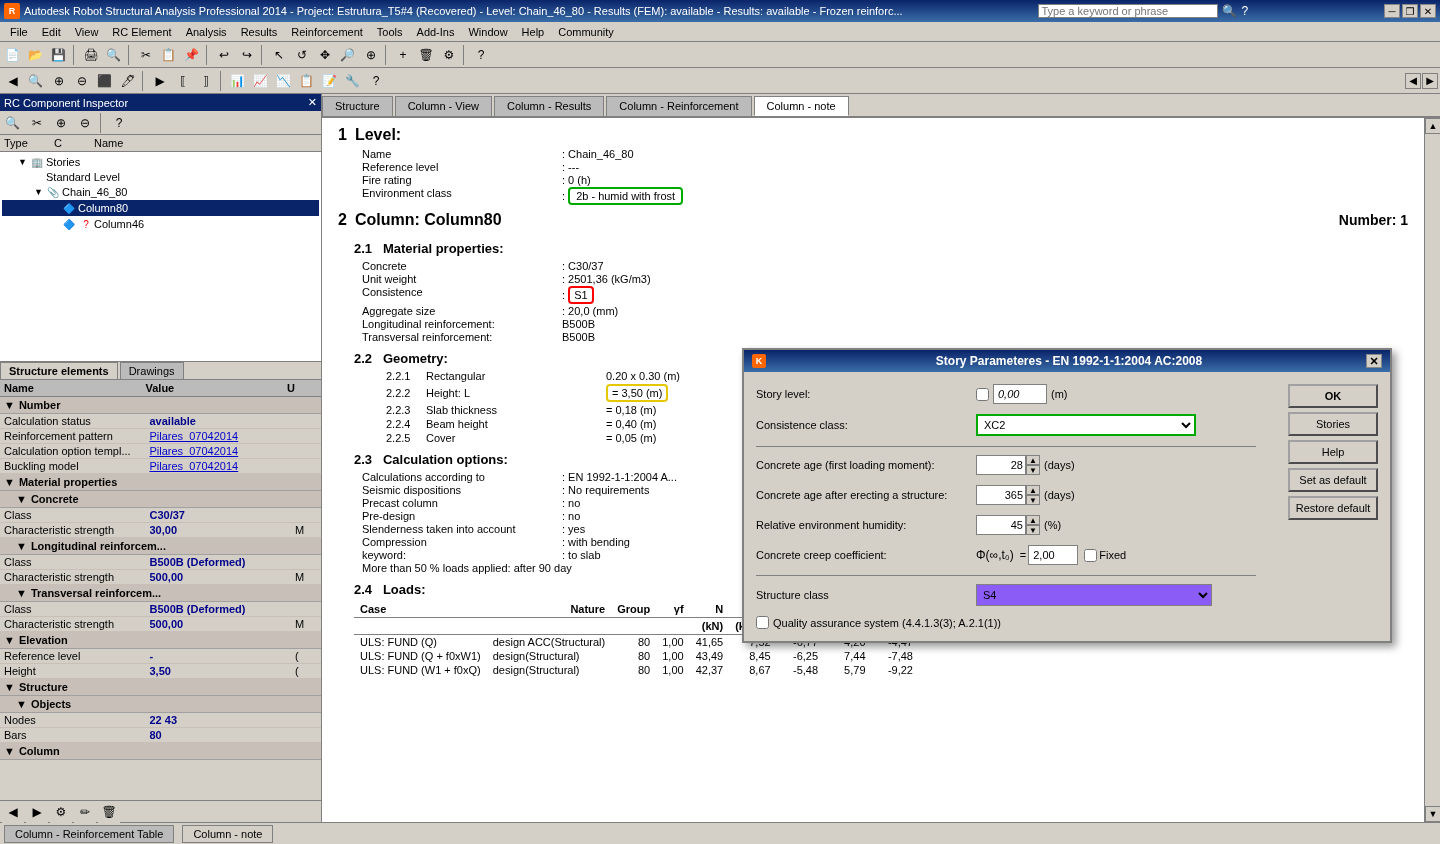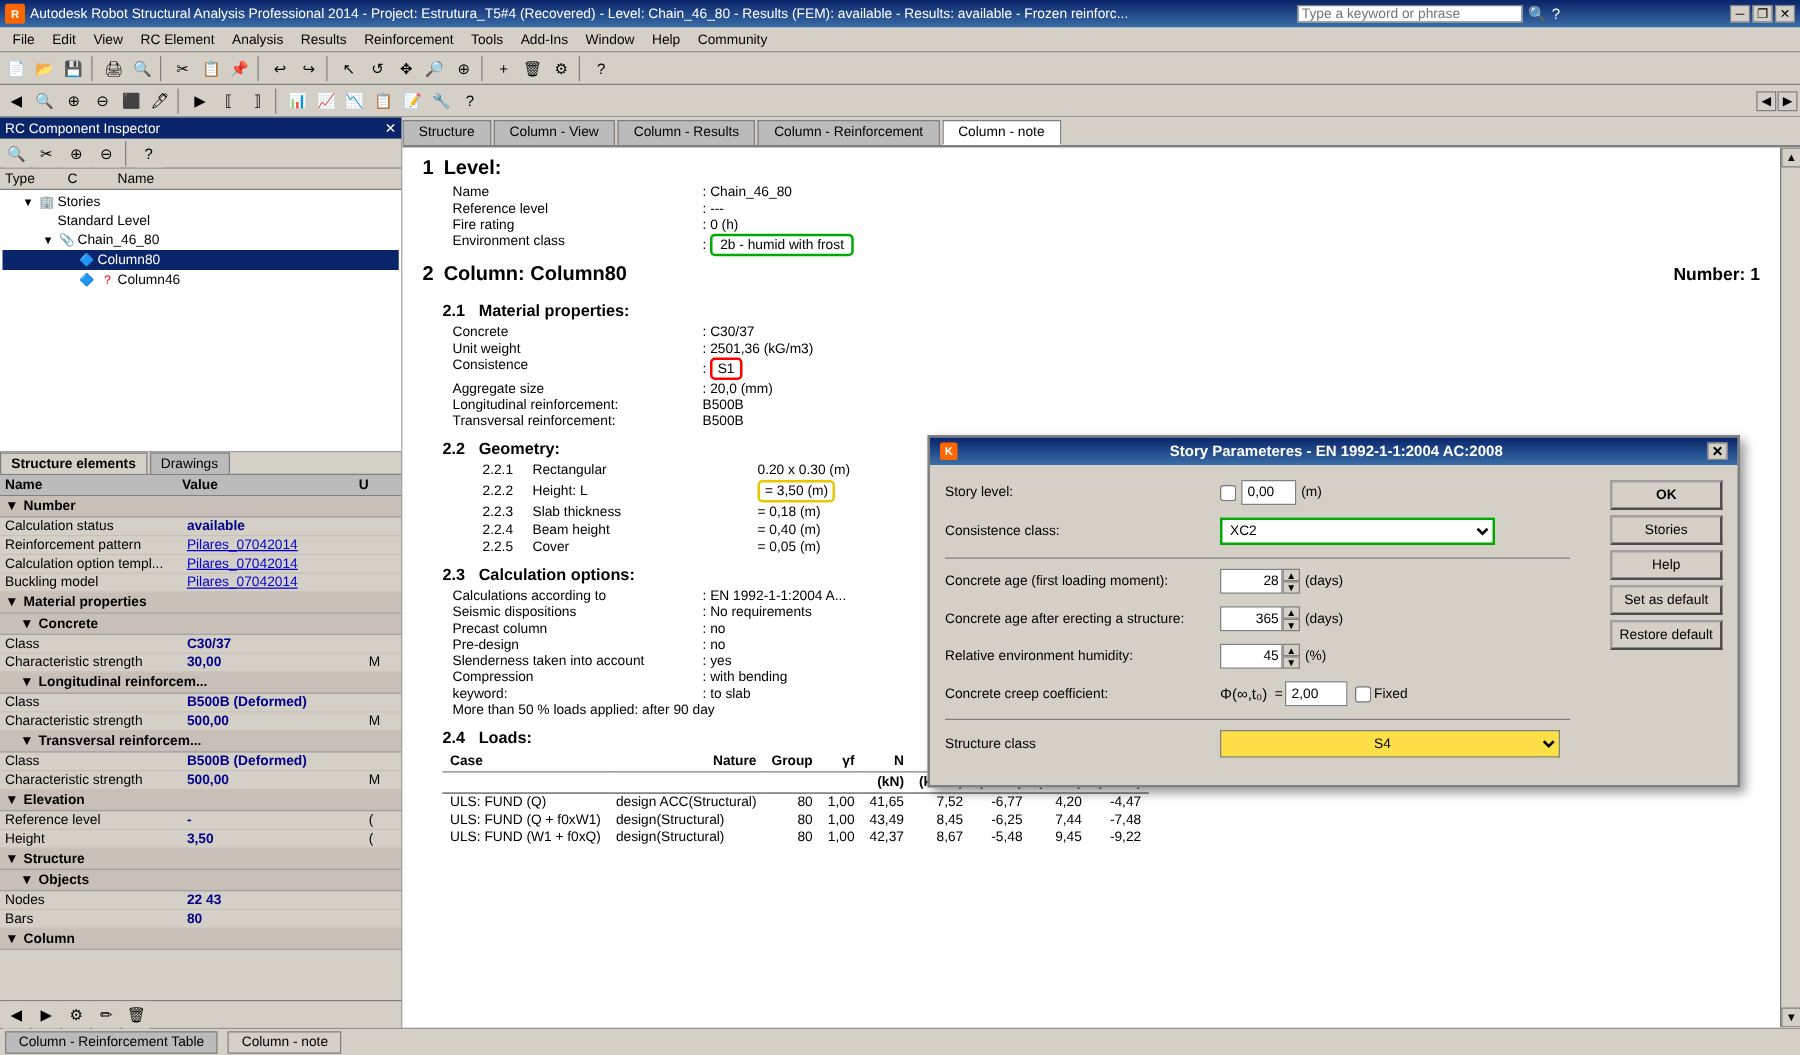--- a/index.html
+++ b/index.html
@@ -391,24 +391,23 @@
       flex-direction: column;
       gap: 4px;
       justify-content: flex-start;
       padding-top: 0;
     }
     .phi-symbol { font-size: 12px; }
     .structure-select {
       height: 22px;
       font-size: 11px;
       border: 1px solid #808080;
-      background: #fde047;
+      background: #8b5cf6;
       padding: 0 2px;
-      width: 272px;
-      text-align: center;
+      width: 236px;
     }
     .quality-row {
       display: flex;
       align-items: center;
       margin-top: 6px;
     }
   </style>
 </head>
 <body>
 
@@ -892,40 +891,40 @@
               <td>-7,48</td>
             </tr>
             <tr>
               <td>ULS: FUND (W1 + f0xQ)</td>
               <td>design(Structural)</td>
               <td>80</td>
               <td>1,00</td>
               <td>42,37</td>
               <td>8,67</td>
               <td>-5,48</td>
-              <td>9,45</td>
+              <td>5,79</td>
               <td>-9,22</td>
             </tr>
           </tbody>
         </table>
 
         <div id="story-dialog">
           <div id="dialog-titlebar">
             <span style="background:#ff6600;color:white;width:14px;height:14px;border-radius:2px;display:inline-flex;align-items:center;justify-content:center;font-size:9px;font-weight:bold;margin-right:6px;">K</span>
             <span>Story Parameteres - EN 1992-1-1:2004 AC:2008</span>
             <div class="close-btn">✕</div>
           </div>
           <div id="dialog-content">
             <div class="dialog-main-row">
               <div class="dialog-left">
 
                 <div class="dialog-row">
                   <span class="dialog-label">Story level:</span>
                   <input type="checkbox" style="margin-right: 4px;">
-                  <input type="text" class="dialog-input" style="width: 44px;" value="0,00">
+                  <input type="text" class="dialog-input" style="width: 54px; font-style: italic;" value="0,00">
                   <span class="dialog-unit">(m)</span>
                 </div>
 
                 <div class="dialog-row">
                   <span class="dialog-label">Consistence class:</span>
                   <select class="dialog-select">
                     <option>XC1</option>
                     <option selected="">XC2</option>
                     <option>XC3</option>
                     <option>XC4</option>
@@ -986,20 +985,24 @@
                   <select class="structure-select">
                     <option>S1</option>
                     <option>S2</option>
                     <option>S3</option>
                     <option selected="">S4</option>
                     <option>S5</option>
                     <option>S6</option>
                   </select>
                 </div>
 
+                <div class="quality-row">
+                  <input type="checkbox" class="dialog-checkbox" style="">
+                  <span>Quality assurance system (4.4.1.3(3); A.2.1(1))</span>
+                </div>
               </div>
 
               <div class="dialog-right">
                 <button class="dialog-btn ok">OK</button>
                 <button class="dialog-btn">Stories</button>
                 <button class="dialog-btn">Help</button>
                 <button class="dialog-btn">Set as default</button>
                 <button class="dialog-btn">Restore default</button>
               </div>
             </div>

